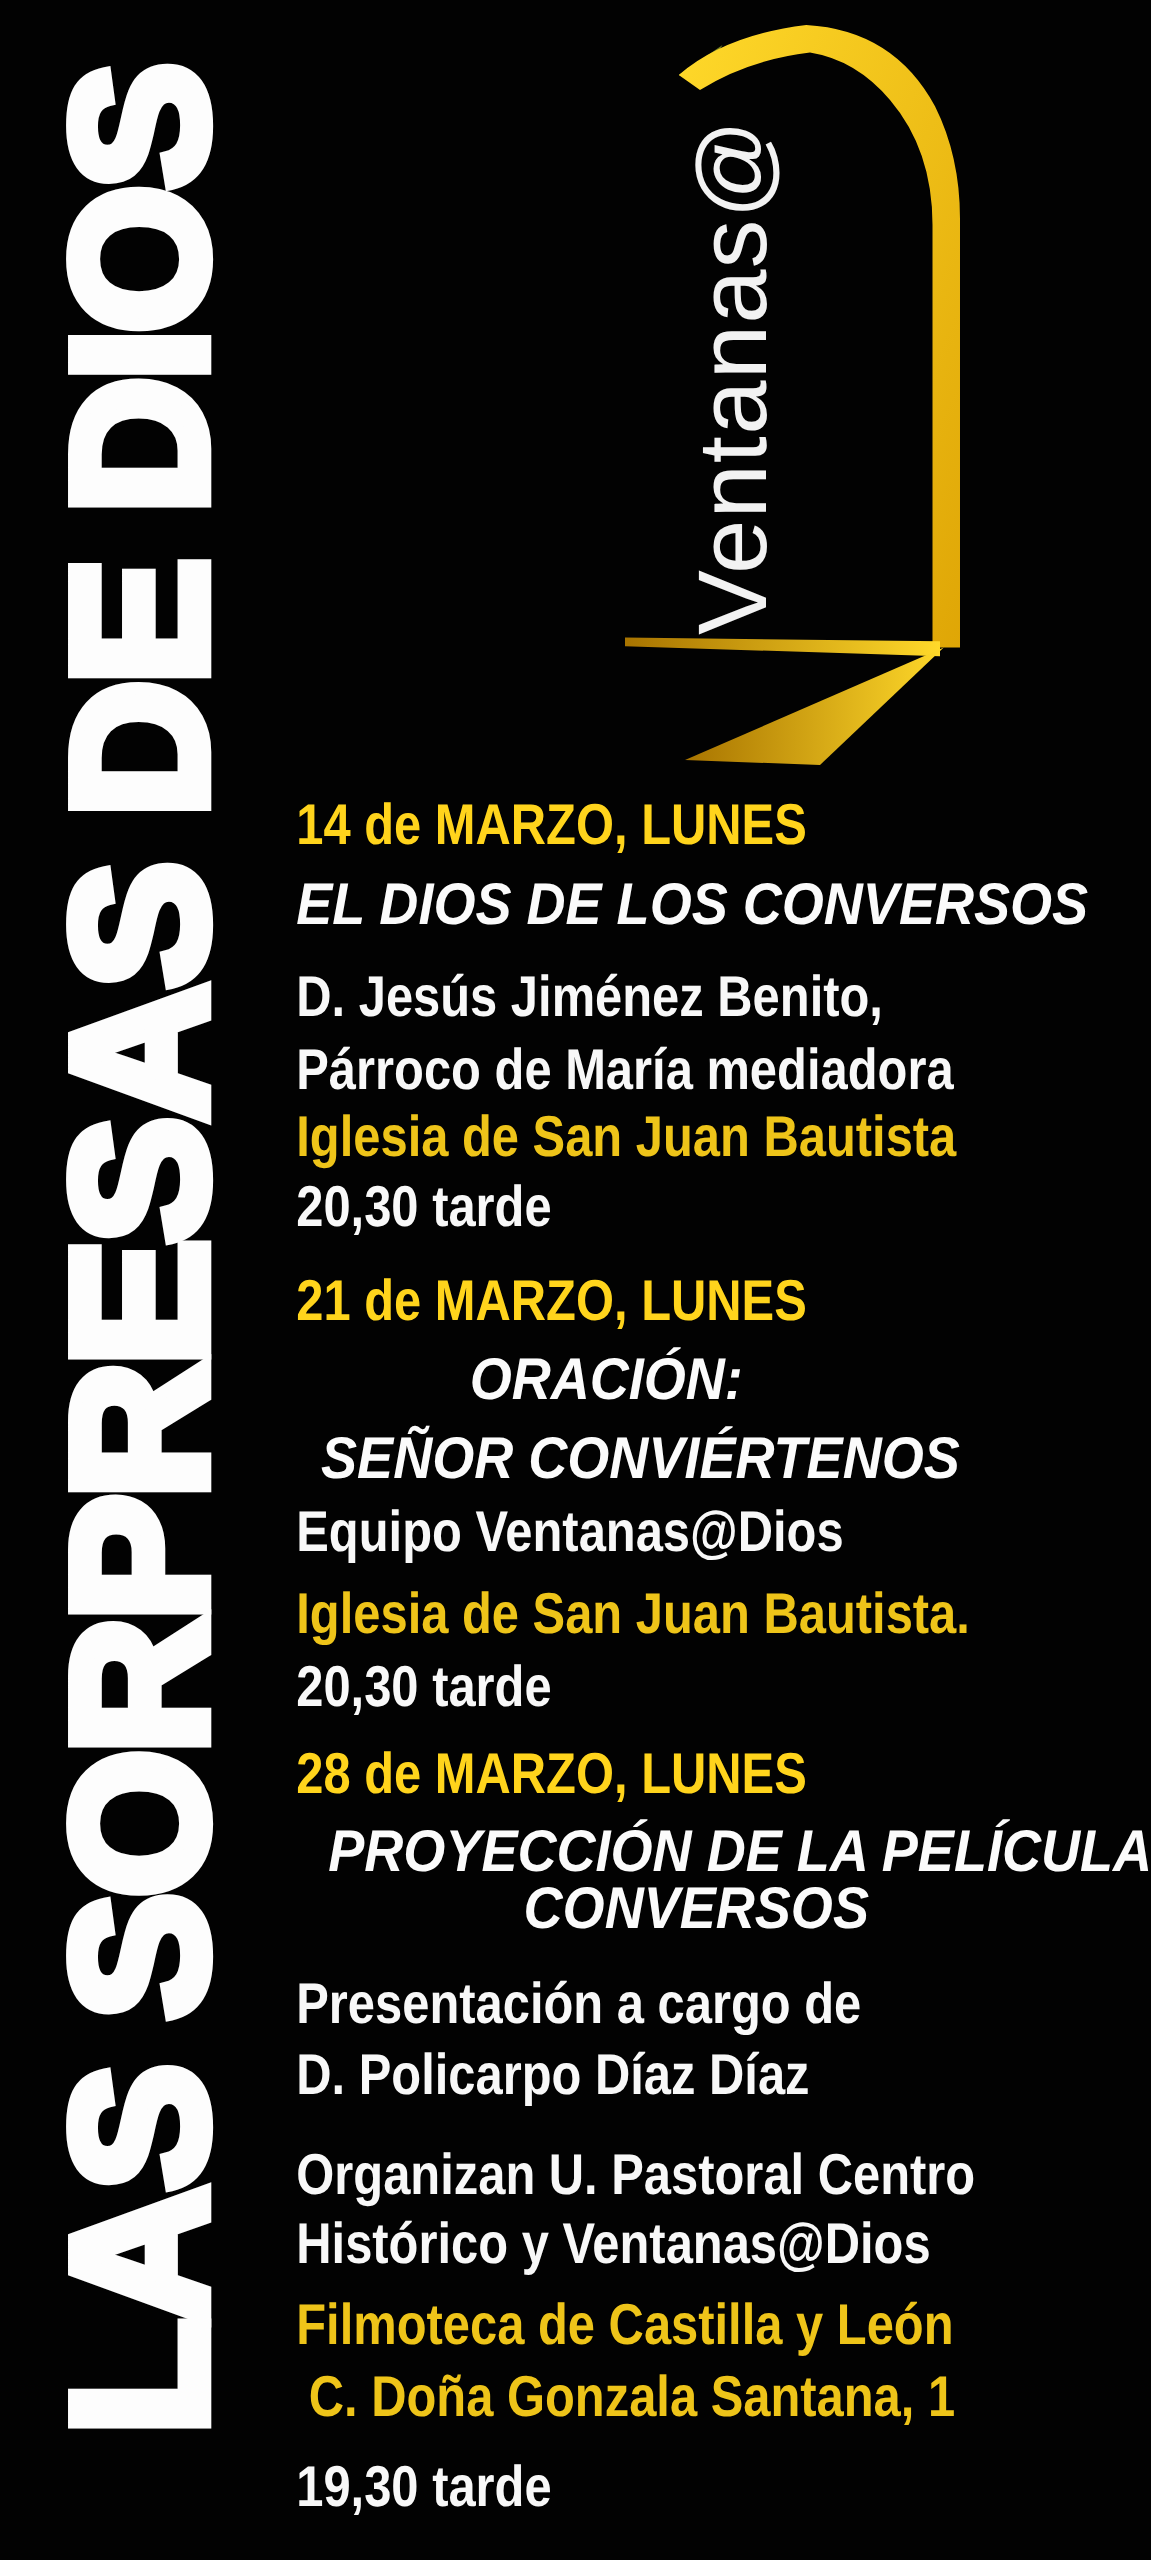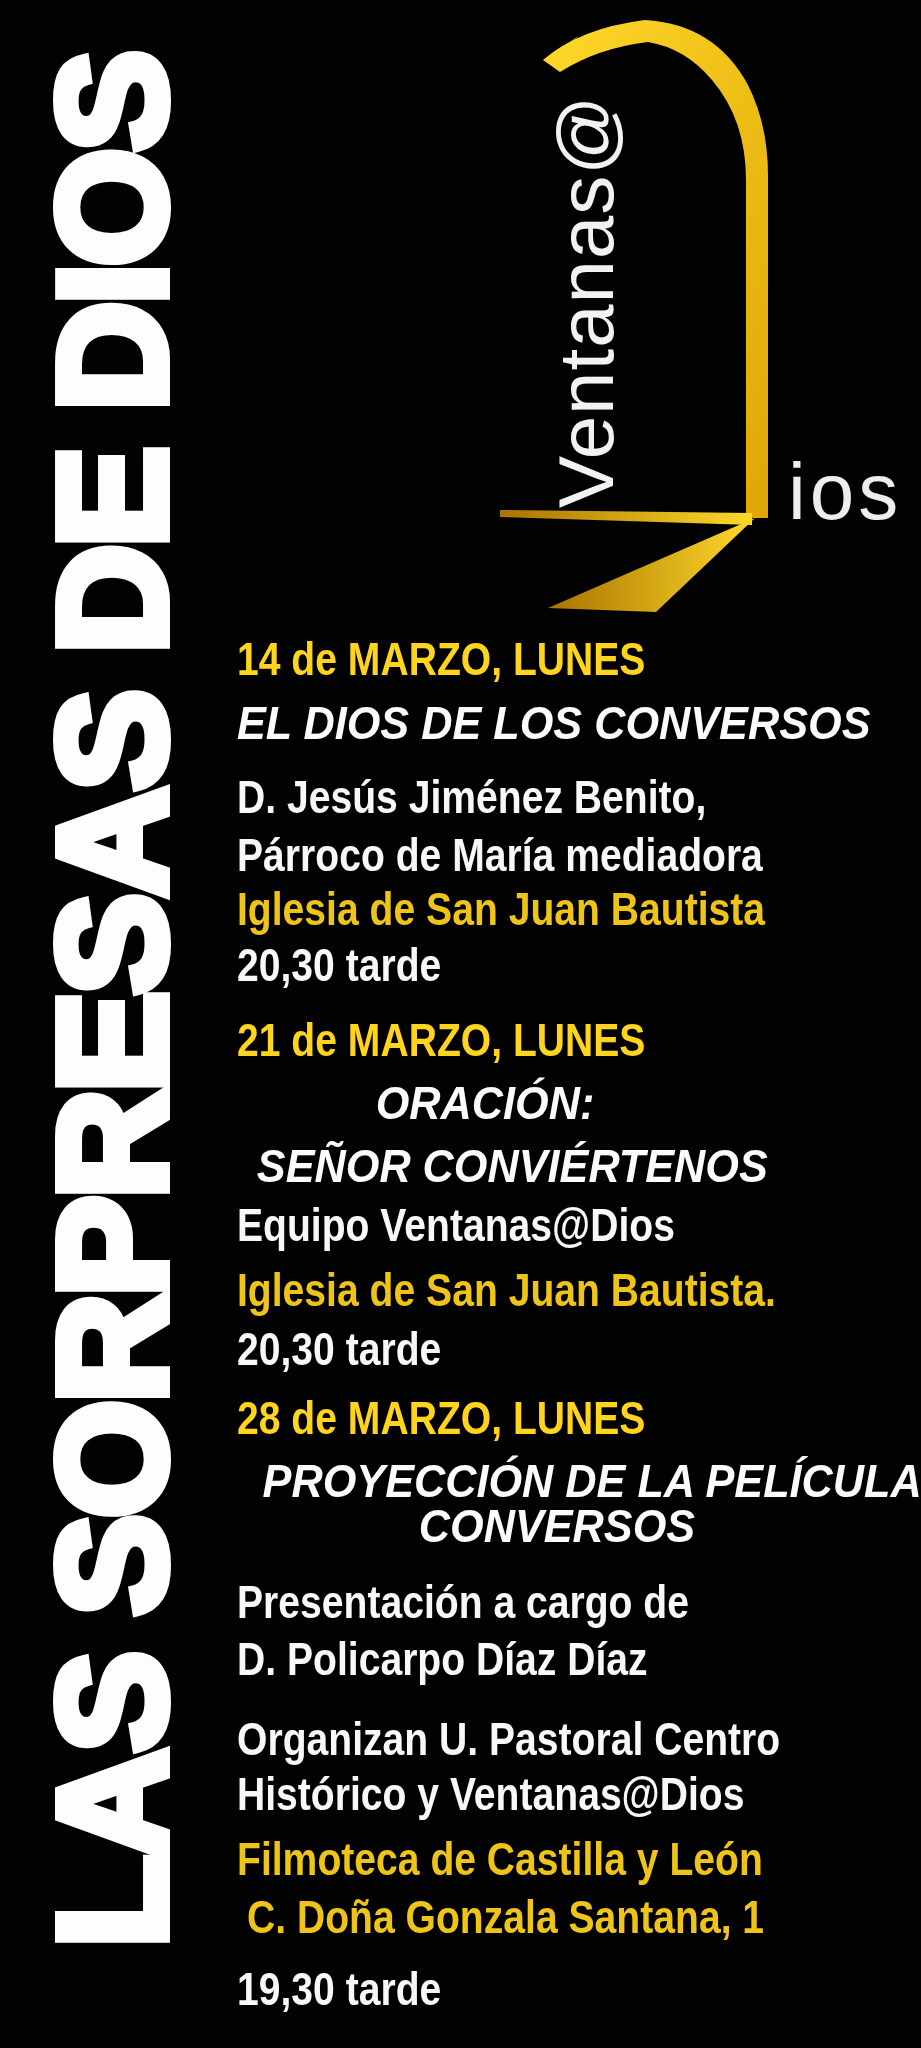--- a/index.html
+++ b/index.html
@@ -60,21 +60,20 @@
         <stop offset="1" stop-color="#ffd92a"></stop>
       </linearGradient>
     </defs>
     <path d="M63,50 L98,26 L80,57 Z" fill="#6e7a23"></path>
     <path d="M63,50 Q100,18 165,10 Q235,14 268,75 Q288,115 288,165 L288,508
              L266,508 L266,170 Q266,110 232,70 Q205,38 168,32 Q118,38 80,62 Z" fill="url(#goldA)"></path>
     <path d="M20,500 L272,503 L272,515 L20,507 Z" fill="url(#goldB)"></path>
     <path d="M275,508 L68,598 L176,602 Z" fill="url(#goldB)"></path>
   </svg>
   <div class="logo-ventanas">Ventanas@</div>
-  <div class="logo-ios">ios</div>
 
   <div class="line yellow" style="top:636px">14 de MARZO, LUNES</div>
   <div class="line title" style="top:699px">EL DIOS DE LOS CONVERSOS</div>
   <div class="line" style="top:774px">D. Jesús Jiménez Benito,</div>
   <div class="line" style="top:832px">Párroco de María mediadora</div>
   <div class="line gold" style="top:886px">Iglesia de San Juan Bautista</div>
   <div class="line" style="top:942px">20,30 tarde</div>
 
   <div class="line yellow" style="top:1017px">21 de MARZO, LUNES</div>
   <div class="line title center2" style="top:1079px">ORACIÓN:</div>

